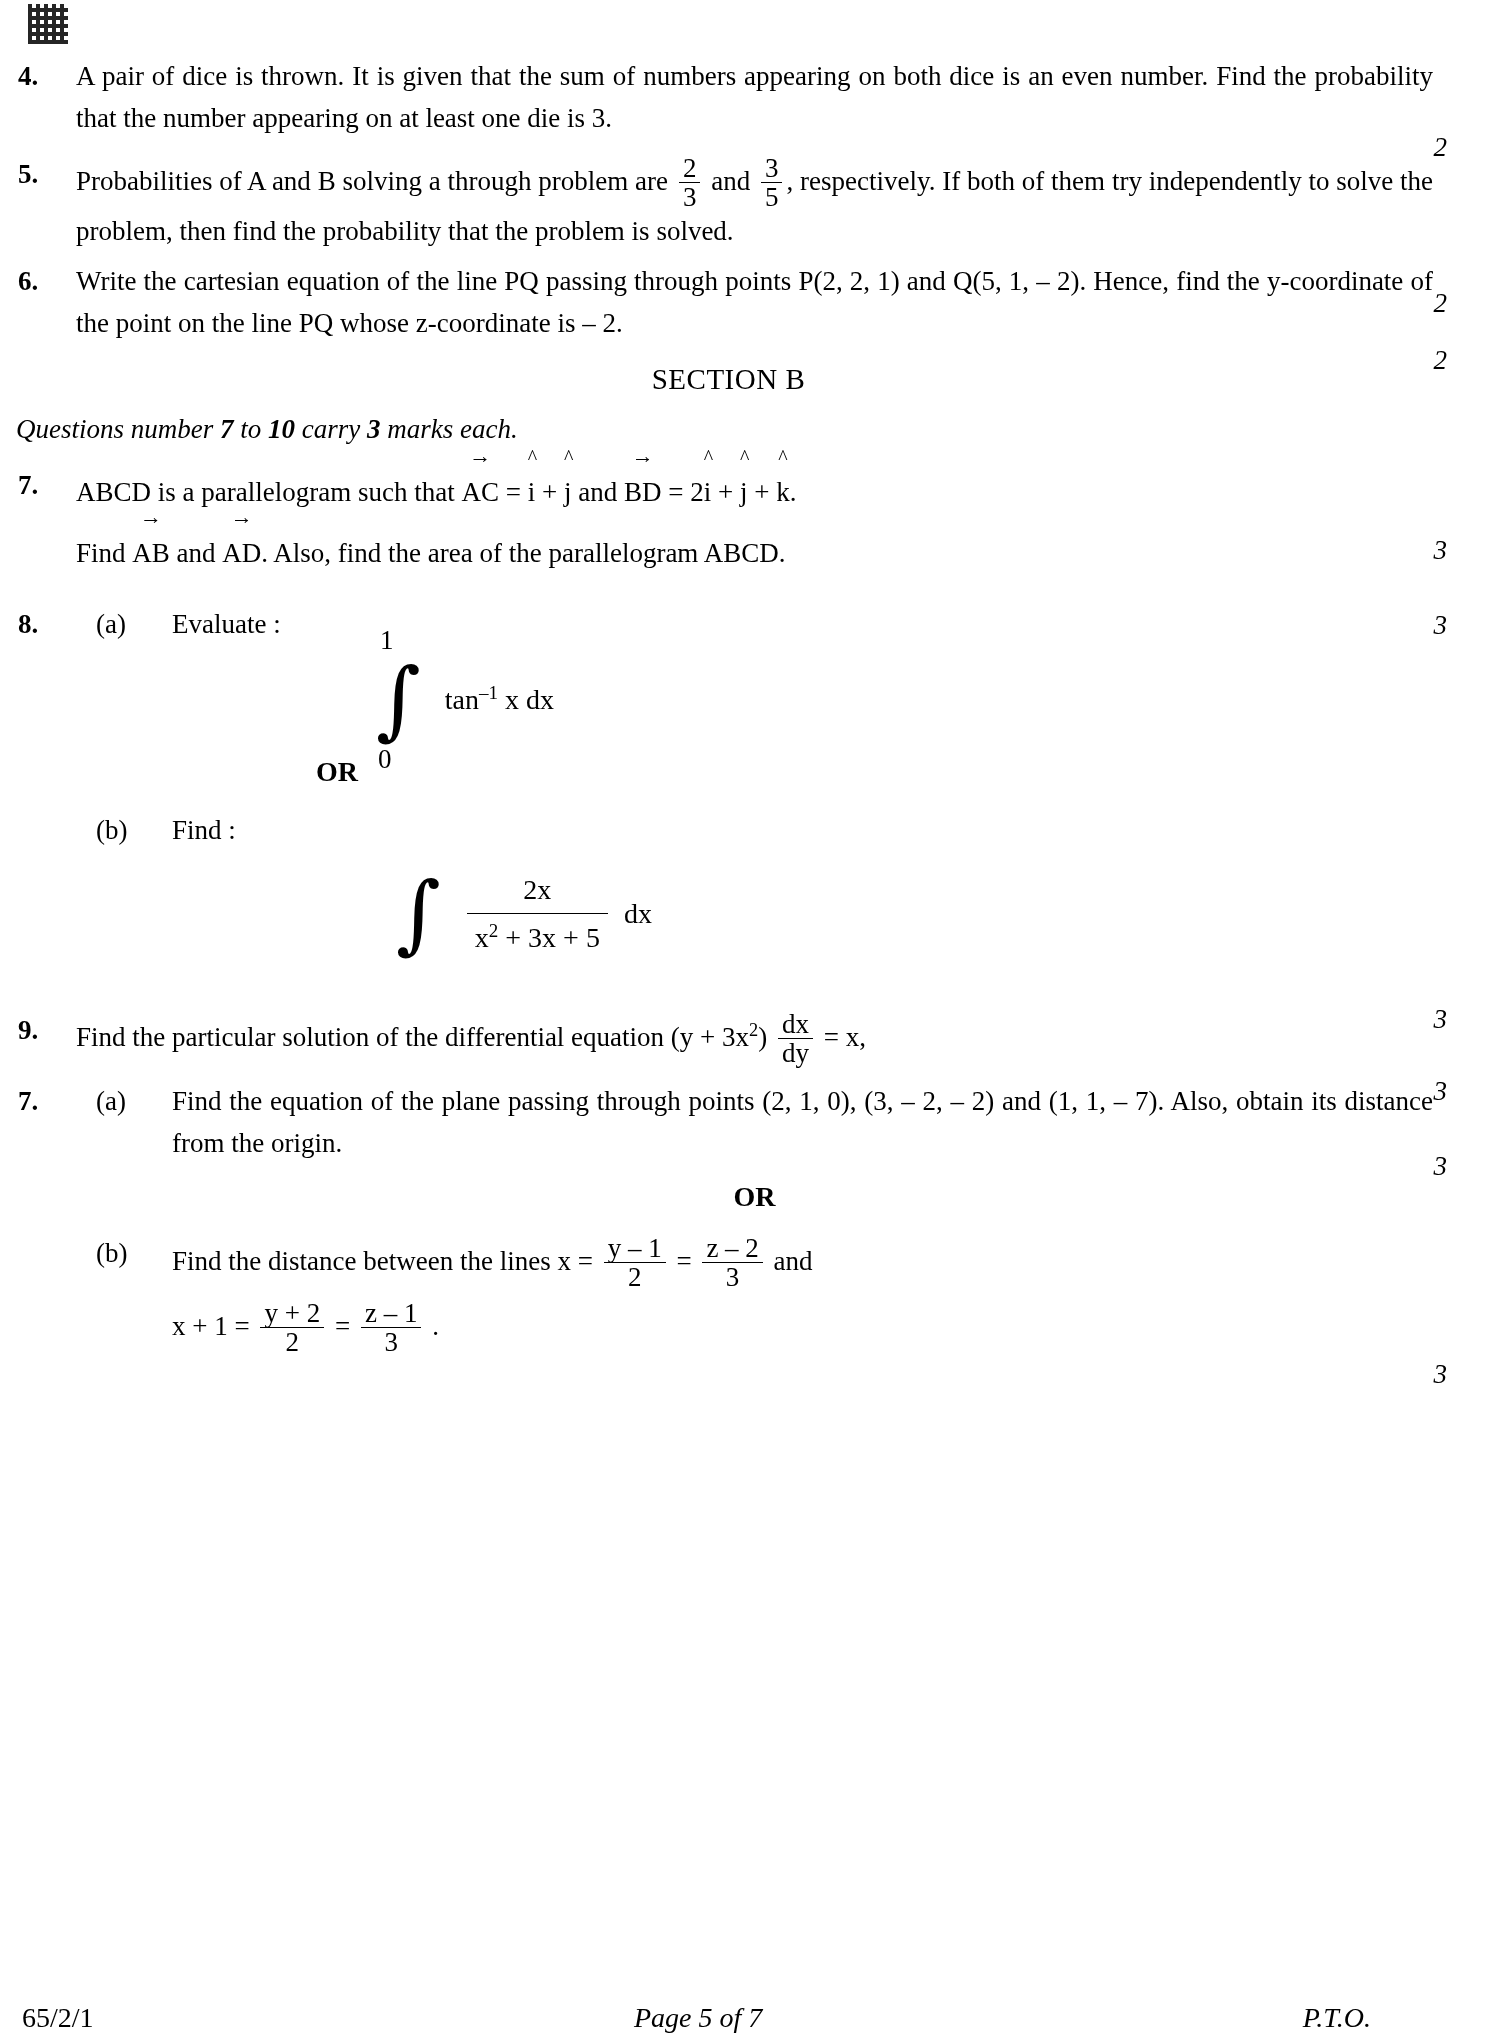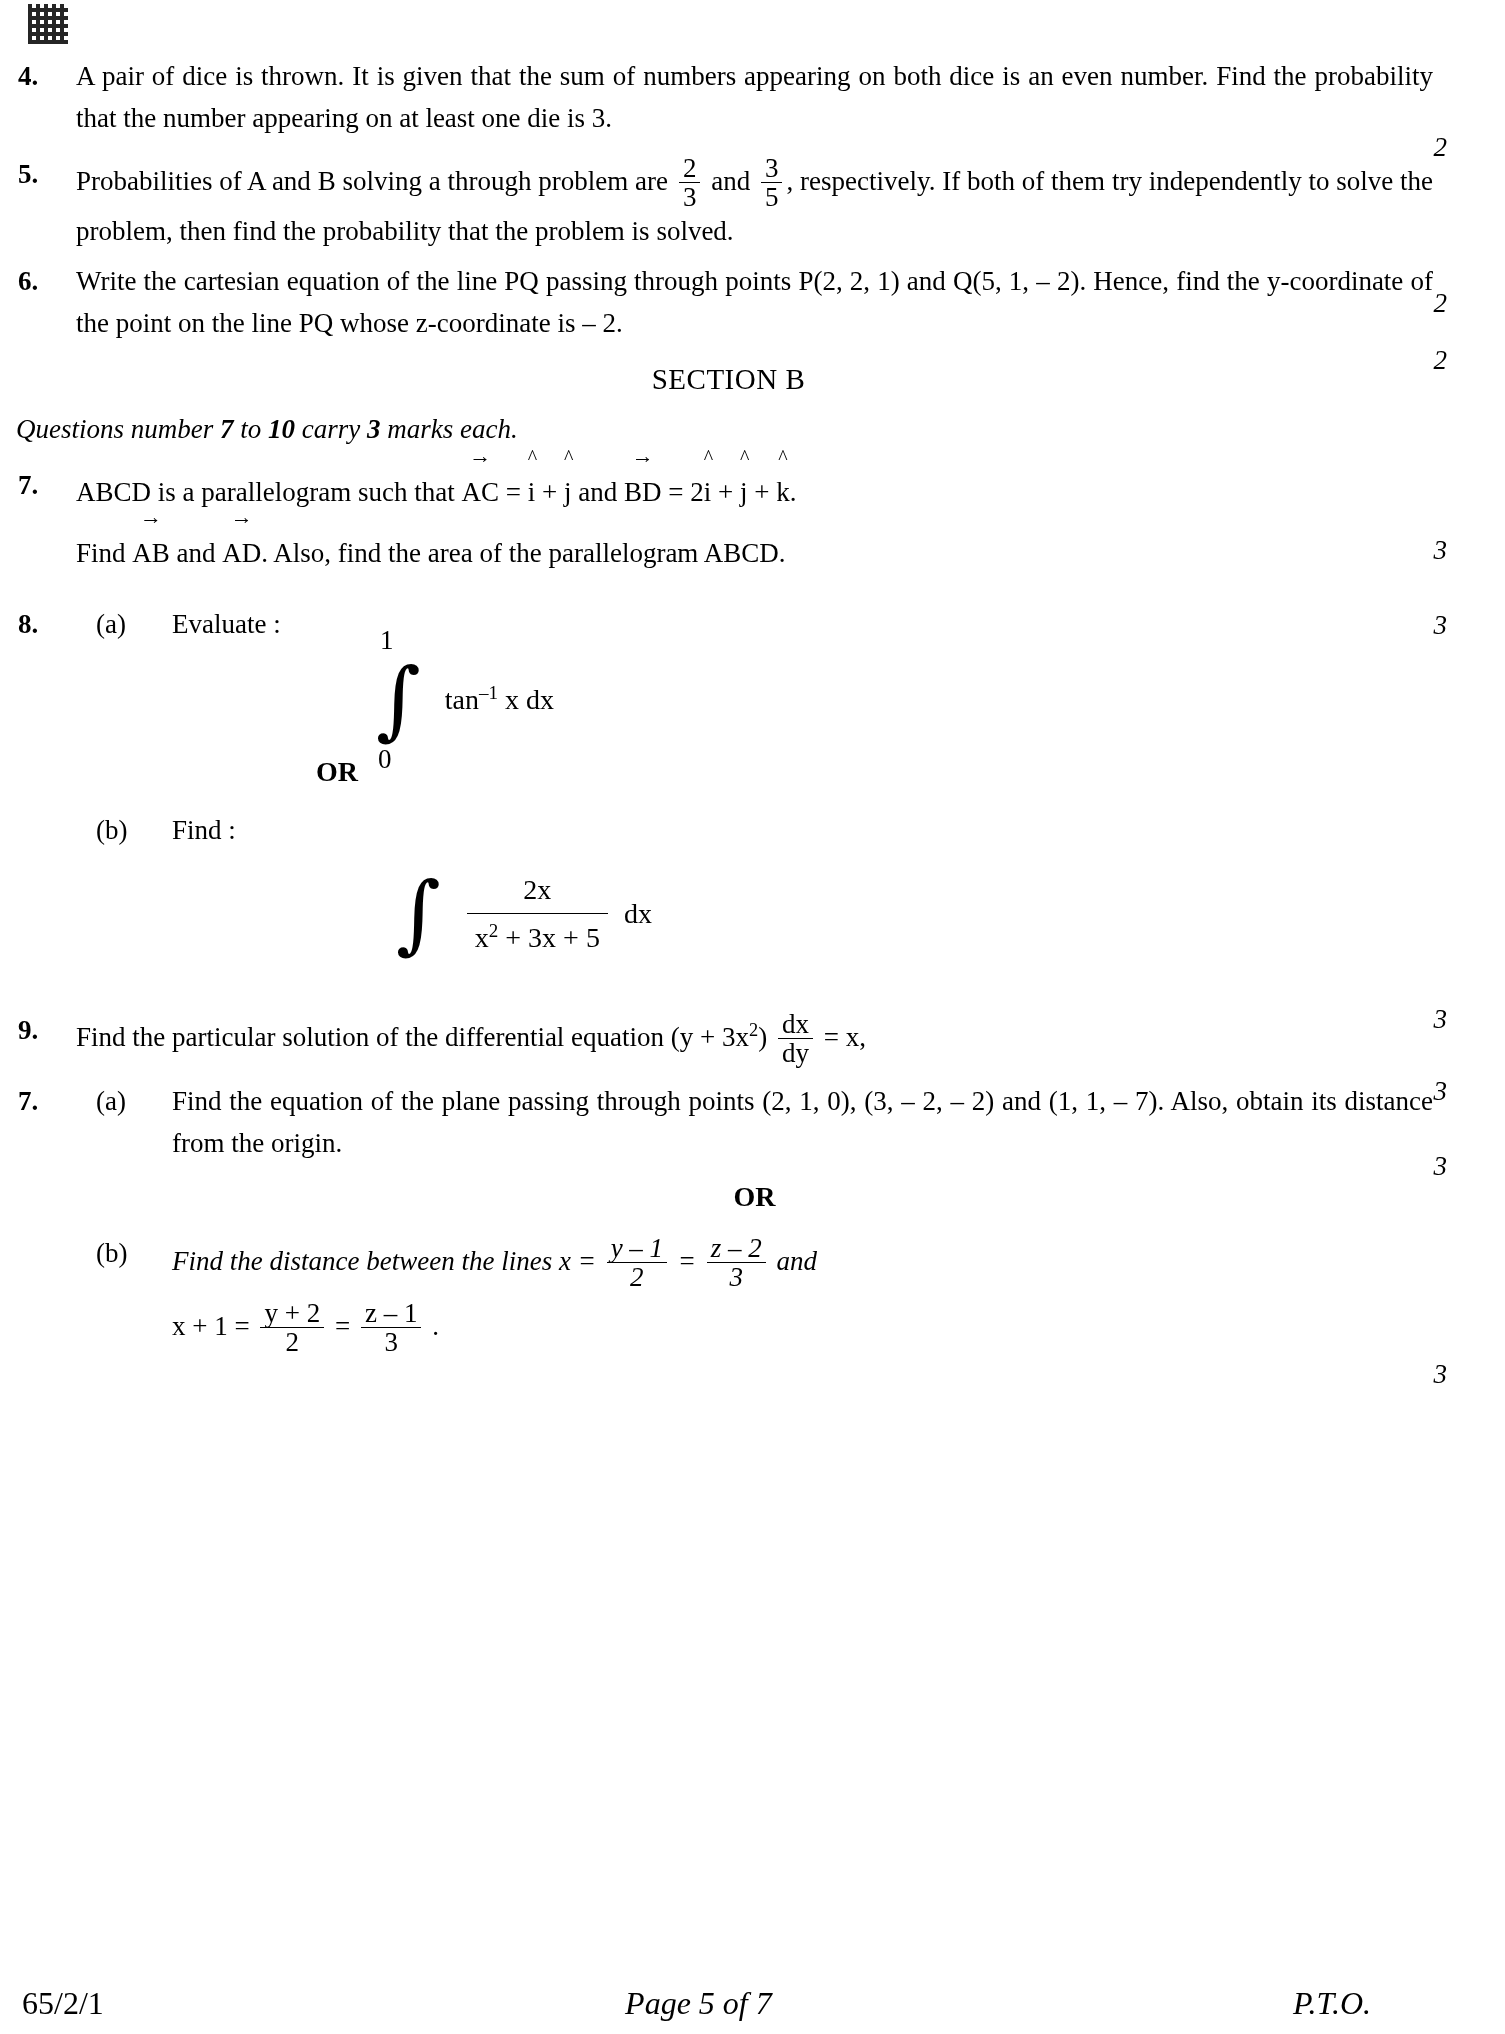--- a/index.html
+++ b/index.html
@@ -183,28 +183,28 @@
   }
   .intbody { font-size: 28px; padding-left: 18px; }
   .intblock2 {
     display: flex;
     align-items: center;
     padding-left: 320px;
     margin: 16px 0 10px 0;
   }
   .footer {
     position: absolute;
-    bottom: 12px;
+    bottom: 0;
     left: 0;
     width: 1393px;
     display: flex;
     justify-content: space-between;
     padding: 0 22px;
     box-sizing: border-box;
-    font-size: 32px;
+    font-size: 28px;
     font-style: italic;
   }
   .footer .code { font-style: normal; }
 </style>
 </head>
 <body>
 
 <div class="page">
 
   <div class="qr"></div>
@@ -330,21 +330,21 @@
         <div class="sub">
           <div class="sublabel">(a)</div>
           <div class="subbody">Find the equation of the plane passing through points (2, 1, 0), (3, – 2, – 2) and (1, 1, – 7). Also, obtain its distance from the origin.</div>
         </div>
 
         <div class="or">OR</div>
 
         <div class="sub">
           <div class="sublabel">(b)</div>
           <div class="subbody">
-            <div style="line-height:2.1;font-style:italic;">
+            <div style="line-height:2.1;">
               <span>Find the distance between the lines</span>
               <span>x =</span>
               <span class="frac">
                 <span class="num">y – 1</span>
                 <span class="den">2</span>
               </span>
               <span>=</span>
               <span class="frac">
                 <span class="num">z – 2</span>
                 <span class="den">3</span>

